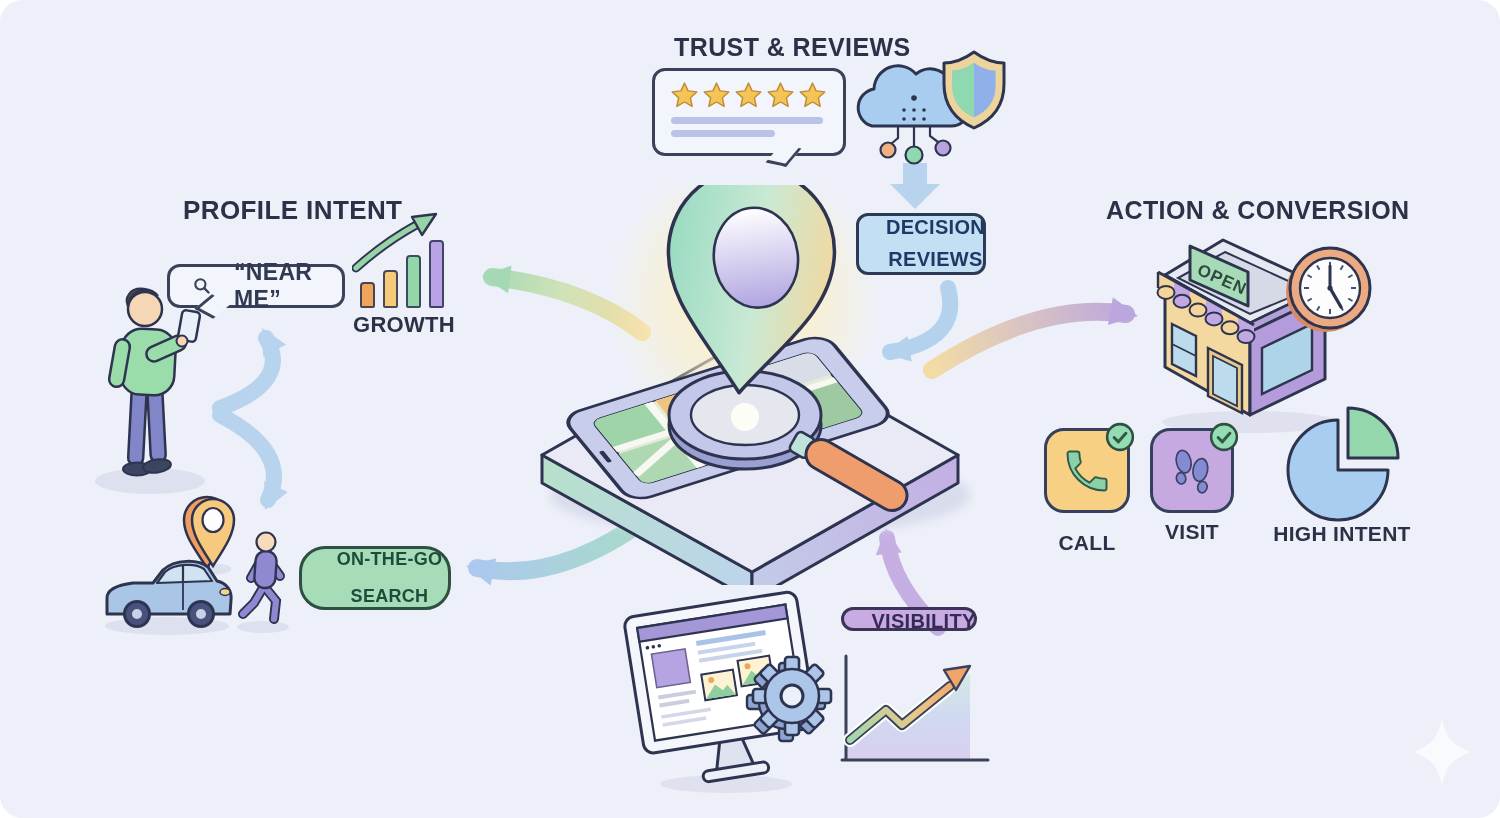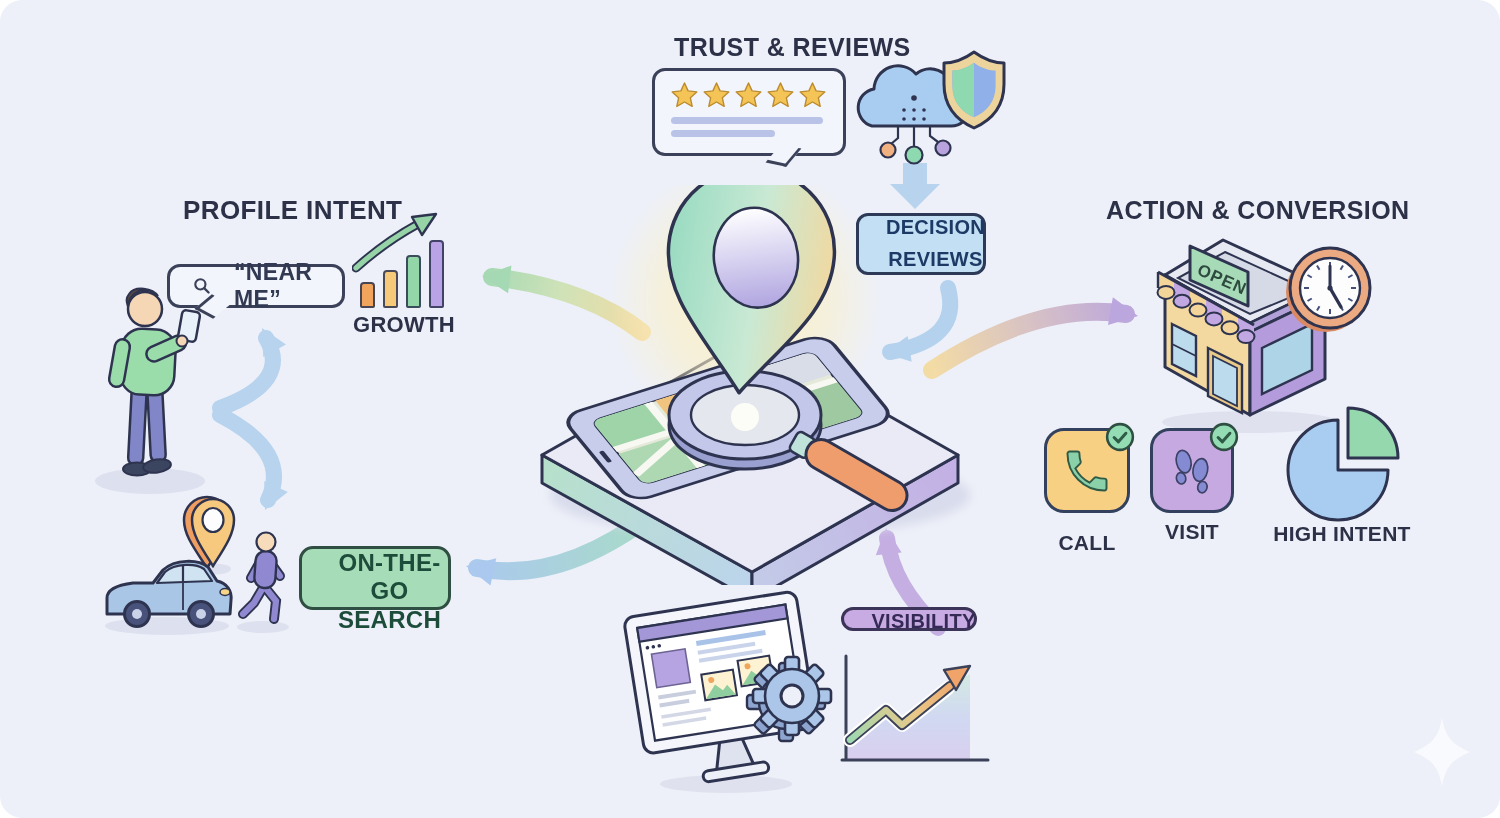--- a/index.html
+++ b/index.html
@@ -7,21 +7,21 @@
     position:relative;width:1500px;height:818px;background:#edf0f8;
     border-radius:22px;overflow:hidden;
     font-family:"Liberation Sans", sans-serif;color:#2c3148;
   }
   .abs{position:absolute;}
   .heading{position:absolute;font-weight:bold;font-size:25px;letter-spacing:.4px;color:#2c3148;white-space:nowrap;}
   .lbl{position:absolute;font-weight:bold;font-size:21px;color:#2c3148;text-align:center;letter-spacing:.3px;}
   .tagbox{position:absolute;border-radius:12px;display:flex;flex-direction:column;align-items:center;justify-content:space-between;
     font-weight:bold;line-height:1.18;text-align:center;letter-spacing:.3px;box-sizing:border-box;padding-left:29px;}
   .decision{left:856px;top:213px;width:130px;height:62px;background:#c3dff3;border:3px solid #2c3a58;color:#1d3a66;font-size:20px;}
-  .onthego{left:299px;top:546px;width:152px;height:64px;background:#a6dcb8;border:3px solid #2f4f42;color:#1d4d3a;font-size:24px;border-radius:14px;}
+  .onthego{left:299px;top:546px;width:152px;height:64px;background:#a6dcb8;border:3px solid #2f4f42;color:#1d4d3a;font-size:18px;border-radius:26px;}
   .visibility{left:841px;top:607px;width:136px;height:24px;background:#c9abe4;border:3px solid #3c3358;color:#352a55;font-size:20px;}
   
   .bubble{position:absolute;background:#f3f5fc;border:3px solid #3a4159;border-radius:13px;box-sizing:border-box;}
   .bubble .tail{position:absolute;width:18px;height:18px;background:#f3f5fc;}
   .near-bubble{left:167px;top:264px;width:178px;height:44px;display:flex;align-items:center;gap:23px;padding-left:23px;}
   .near-bubble .tail{left:32px;bottom:-12px;border-left:3px solid #3a4159;border-bottom:3px solid #3a4159;transform:rotate(28deg) skewX(-22deg);}
   .near-text{font-weight:bold;font-size:23px;color:#323952;letter-spacing:.3px;}
   .review-bubble{left:652px;top:68px;width:194px;height:88px;padding:11px 14px 0 16px;}
   .review-bubble .tail{left:118px;bottom:-13px;border-right:3px solid #3a4159;border-bottom:3px solid #3a4159;transform:rotate(12deg) skewX(-28deg);}
   .stars{display:flex;gap:5px;}

